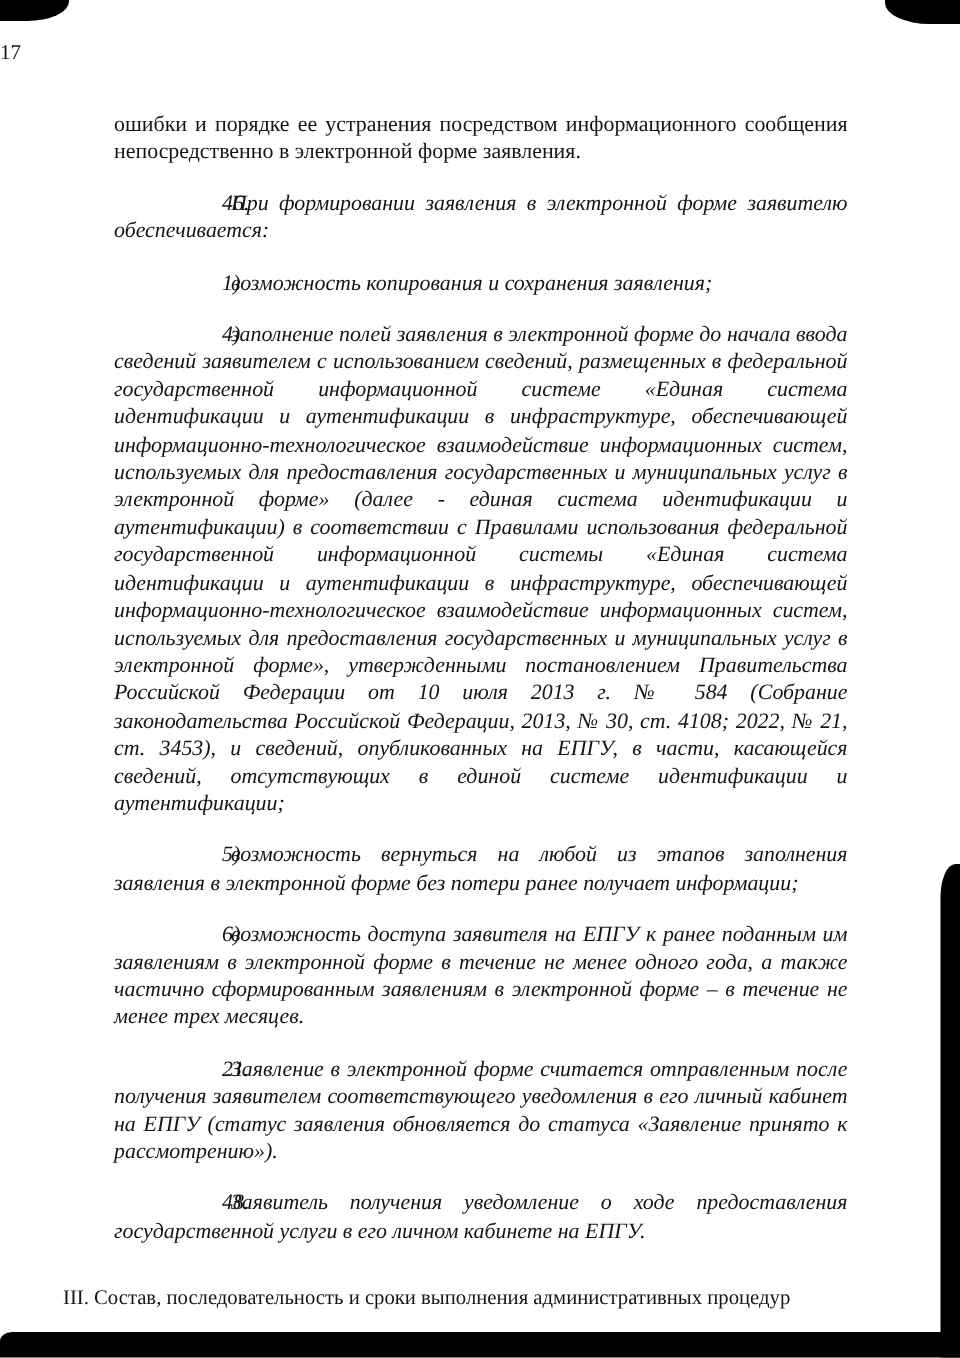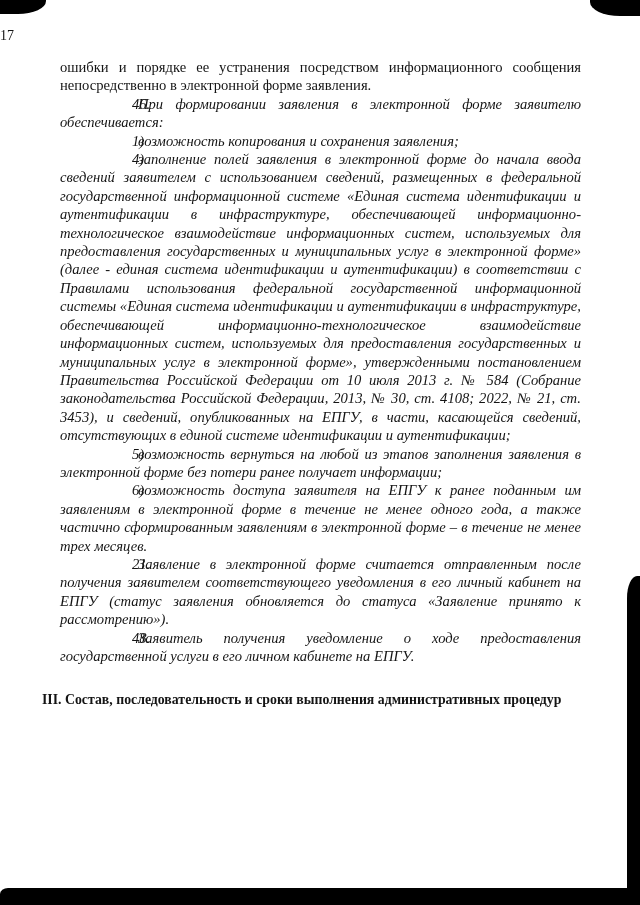--- a/index.html
+++ b/index.html
@@ -25,32 +25,32 @@
   .content {
     position: absolute;
     top: 58px;
     left: 60px;
     width: 521px;
     font-size: 14.6px;
     line-height: 18.4px;
     text-align: justify;
   }
 
-  p.para { margin: 0; }
+  p.para { margin: 16px; }
   p.para.indented { text-indent: 36px; font-style: italic; }
 
   span.marker {
     display: inline-block;
     width: 42px;
   }
 
   .section-heading {
     margin: 26px 0 0 -18px;
     width: 560px;
-    font-weight: bold;
+    font-weight: normal;
     font-size: 13.8px;
     line-height: 18px;
     white-space: nowrap;
     text-align: left;
   }
 
   .artifact {
     position: absolute;
     background: #000;
   }

